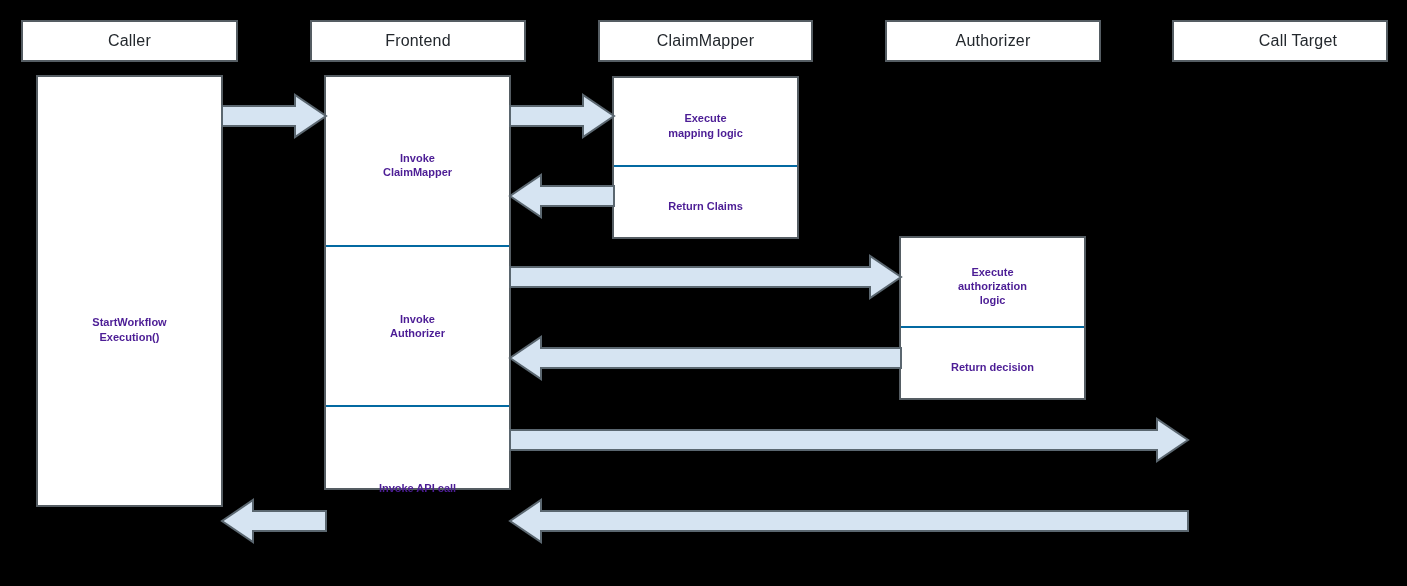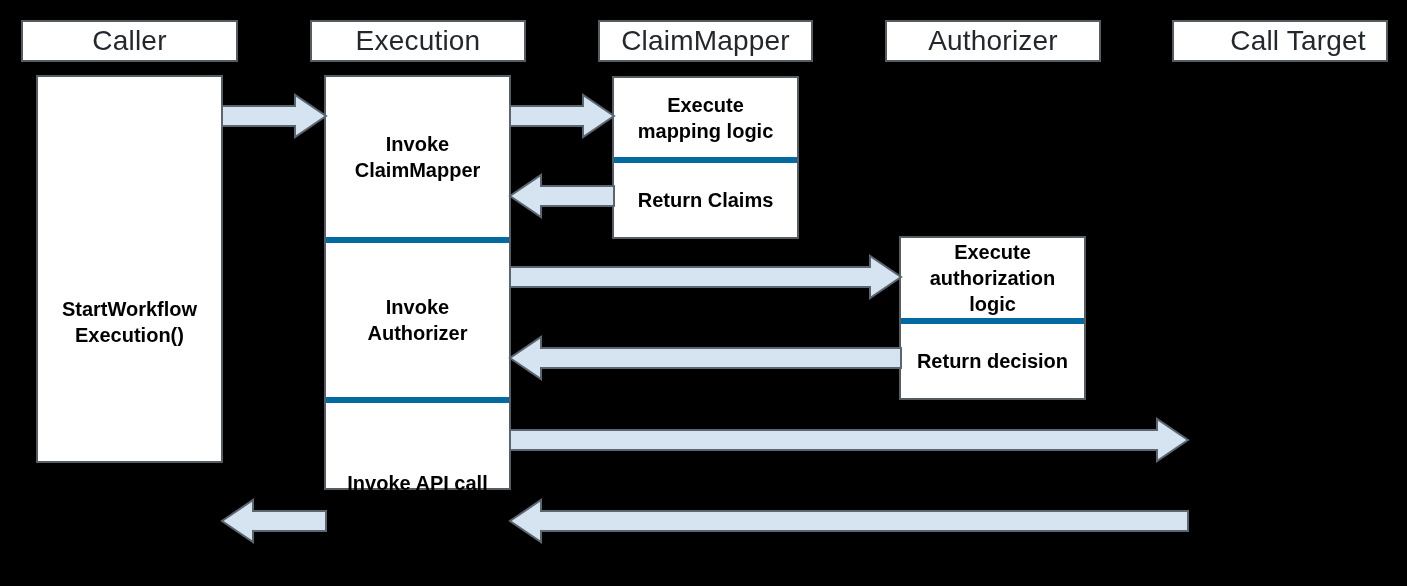--- a/index.html
+++ b/index.html
@@ -22,84 +22,85 @@
   
   .lane-header {
     position: absolute;
     background: #ffffff;
     border: 2px solid #555d63;
     box-sizing: border-box;
     display: flex;
     align-items: center;
     justify-content: center;
     color: #23282d;
-    font-size: 28px;
+    font-size: 16px;
     font-weight: 400;
     letter-spacing: 0.2px;
   }
 
   
   .act-box {
     position: absolute;
     background: #ffffff;
     border: 2px solid #555d63;
     box-sizing: border-box;
   }
   .act-cell {
     position: absolute;
     left: 0;
     right: 0;
     display: flex;
     align-items: center;
     justify-content: center;
     text-align: center;
-    color: #000000;
-    font-size: 20px;
+    color: #4c1d95;
+    font-size: 11px;
     font-weight: 700;
     line-height: 1.3;
     padding: 0 8px;
     box-sizing: border-box;
+    margin-top: 8px;
   }
   .act-cell.divider-top {
-    border-top: 6px solid #0369a1;
+    border-top: 2px solid #0369a1;
   }
 
   
   .arrow {
     position: absolute;
     overflow: visible;
   }
   .arrow svg { display: block; overflow: visible; }
 </style>
 </head>
 <body>
 
 <div id="canvas">
 
   <div class="lane-header" style="left:21px; top:20px; width:217px; height:42px;">
     <span>Caller</span>
   </div>
 
   <div class="lane-header" style="left:310px; top:20px; width:216px; height:42px;">
-    <span>Execution</span>
+    <span>Frontend</span>
   </div>
 
   <div class="lane-header" style="left:598px; top:20px; width:215px; height:42px;">
     <span>ClaimMapper</span>
   </div>
 
   <div class="lane-header" style="left:885px; top:20px; width:216px; height:42px;">
     <span>Authorizer</span>
   </div>
 
   <div class="lane-header" style="left:1172px; top:20px; width:216px; height:42px;padding-left:36px;">
     <span>Call Target</span>
   </div>
 
-  <div class="act-box" style="left:36px; top:75px; width:187px; height:388px;padding-left:16px;">
+  <div class="act-box" style="left:36px; top:75px; width:187px; height:432px;padding-left:16px;">
     <div class="act-cell" style="top:0; height:489px;">
       <span>StartWorkflow<br>Execution()</span>
     </div>
   </div>
 
   <div class="act-box" style="left:324px; top:75px; width:187px; height:415px;">
     <div class="act-cell" style="top:0; height:160px;">
       <span>Invoke<br>ClaimMapper</span>
     </div>
     <div class="act-cell divider-top" style="top:160px; height:160px;">

